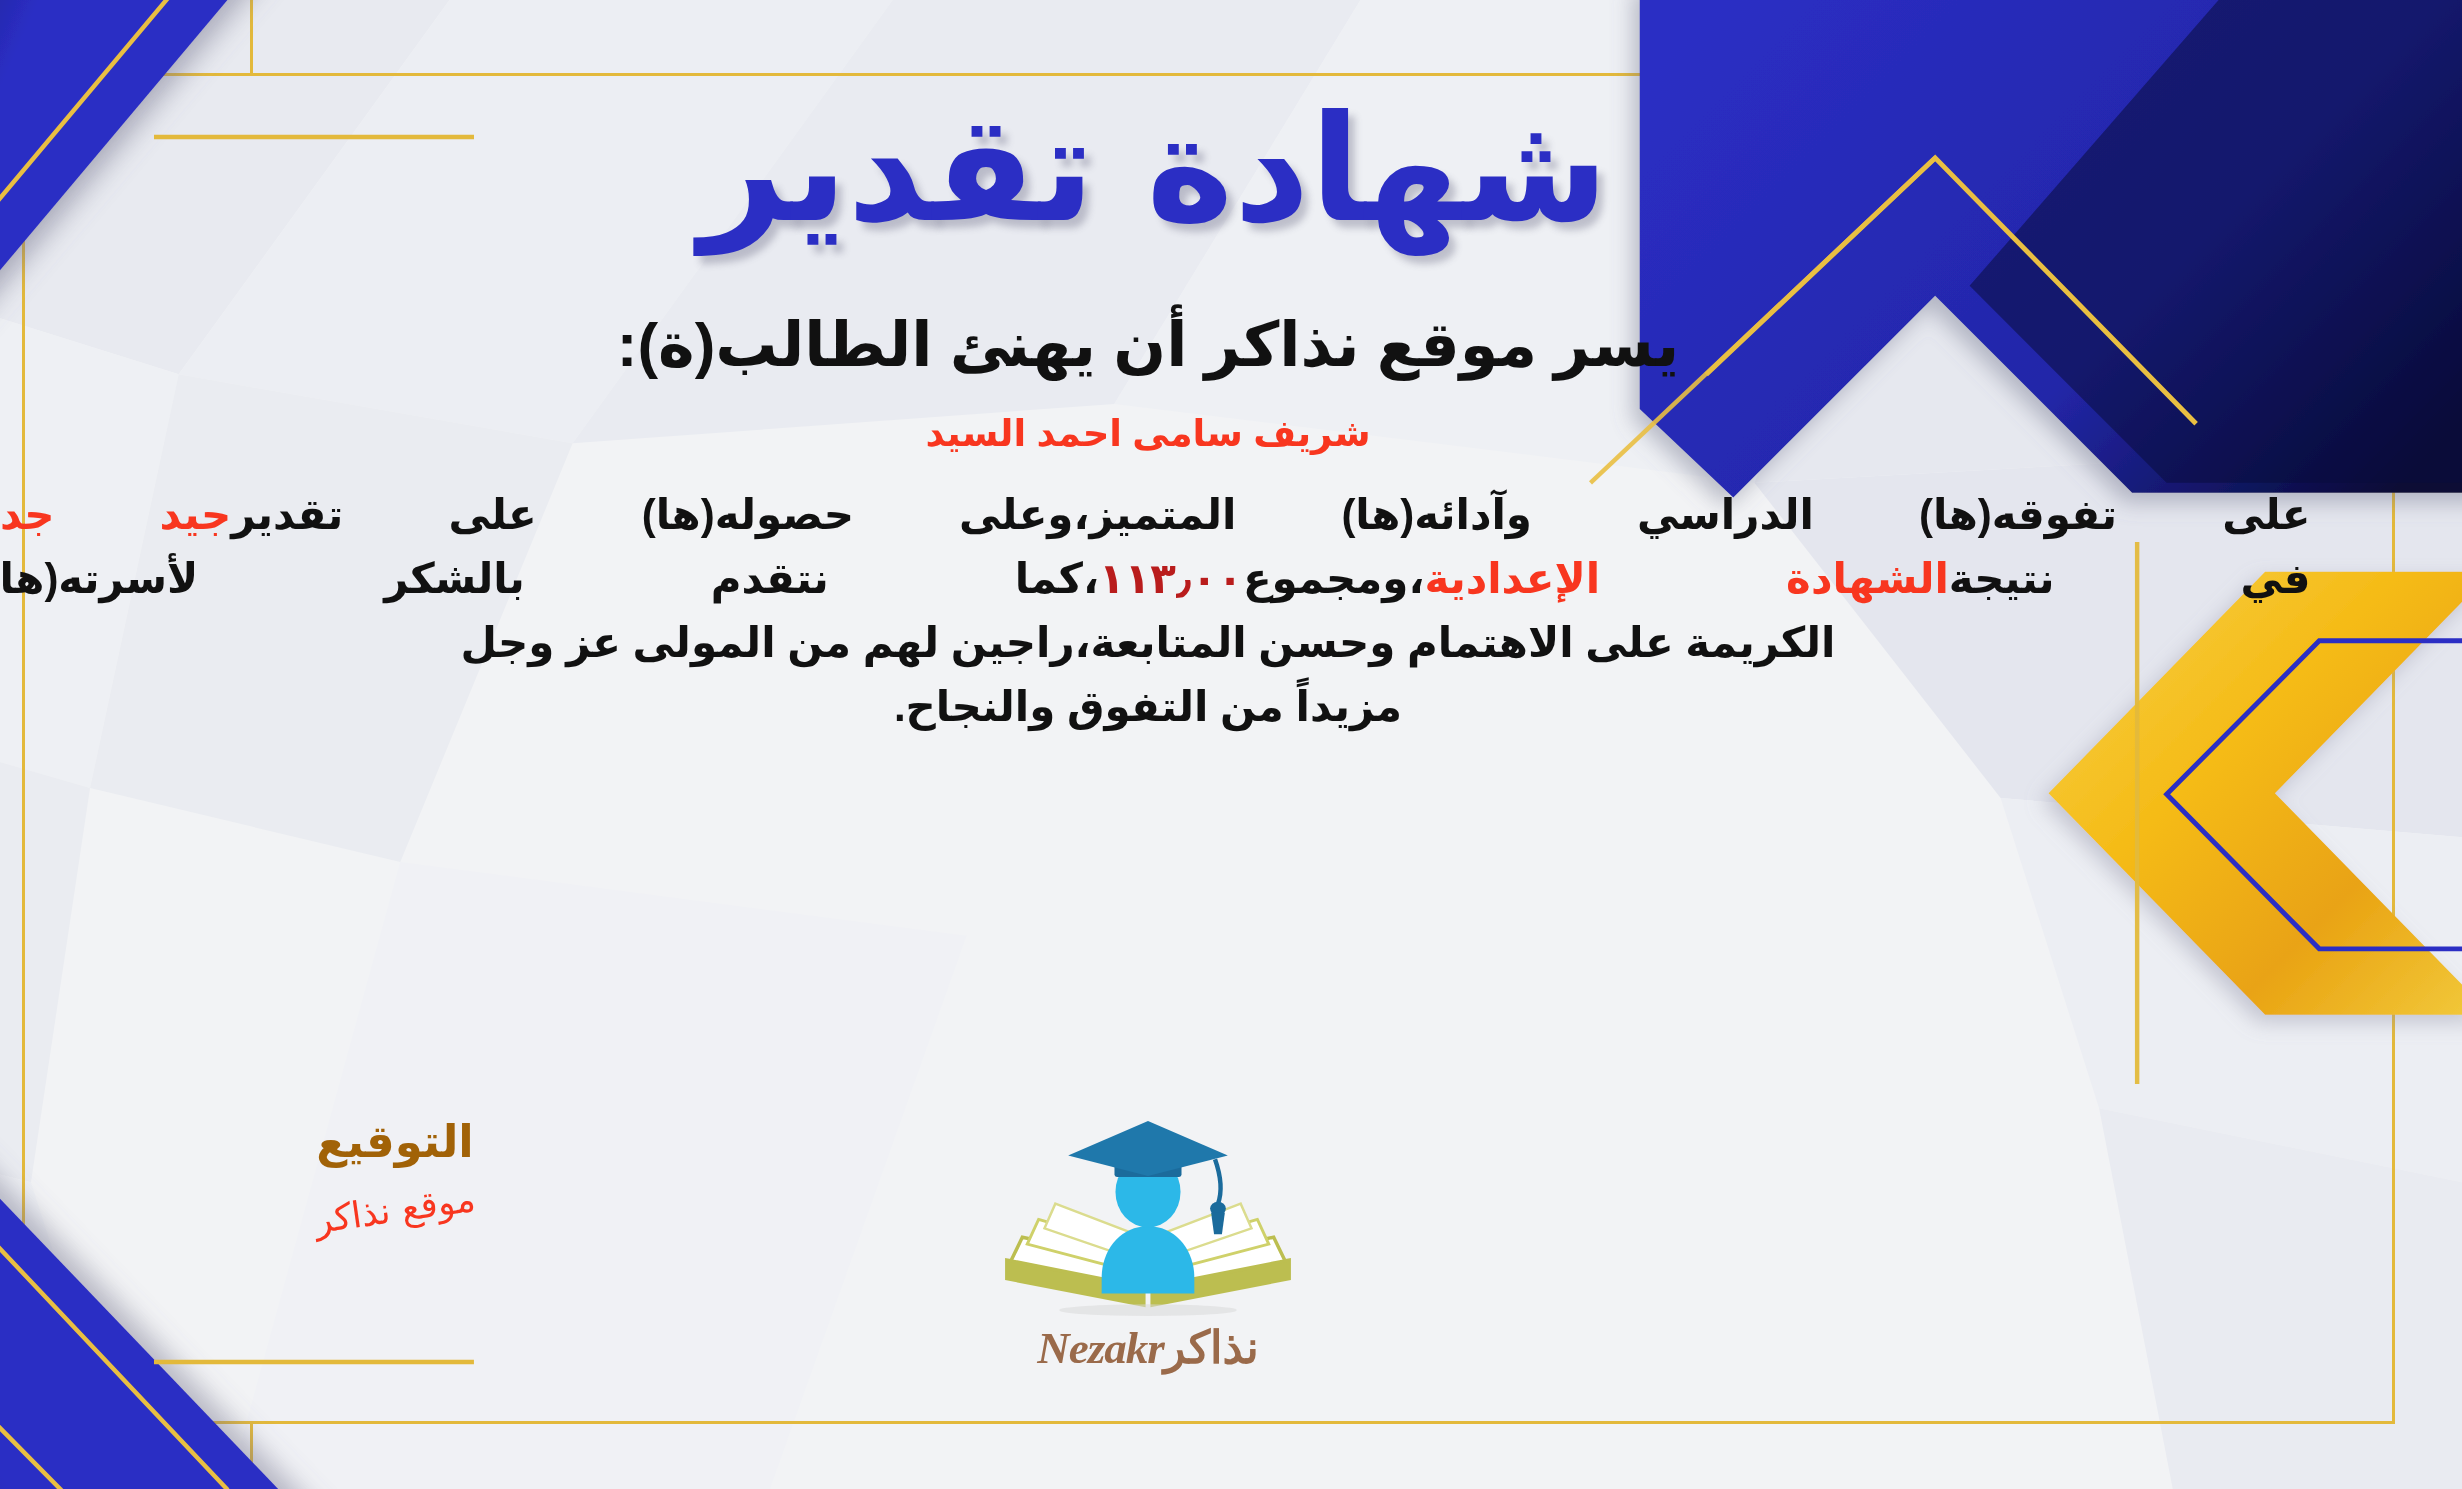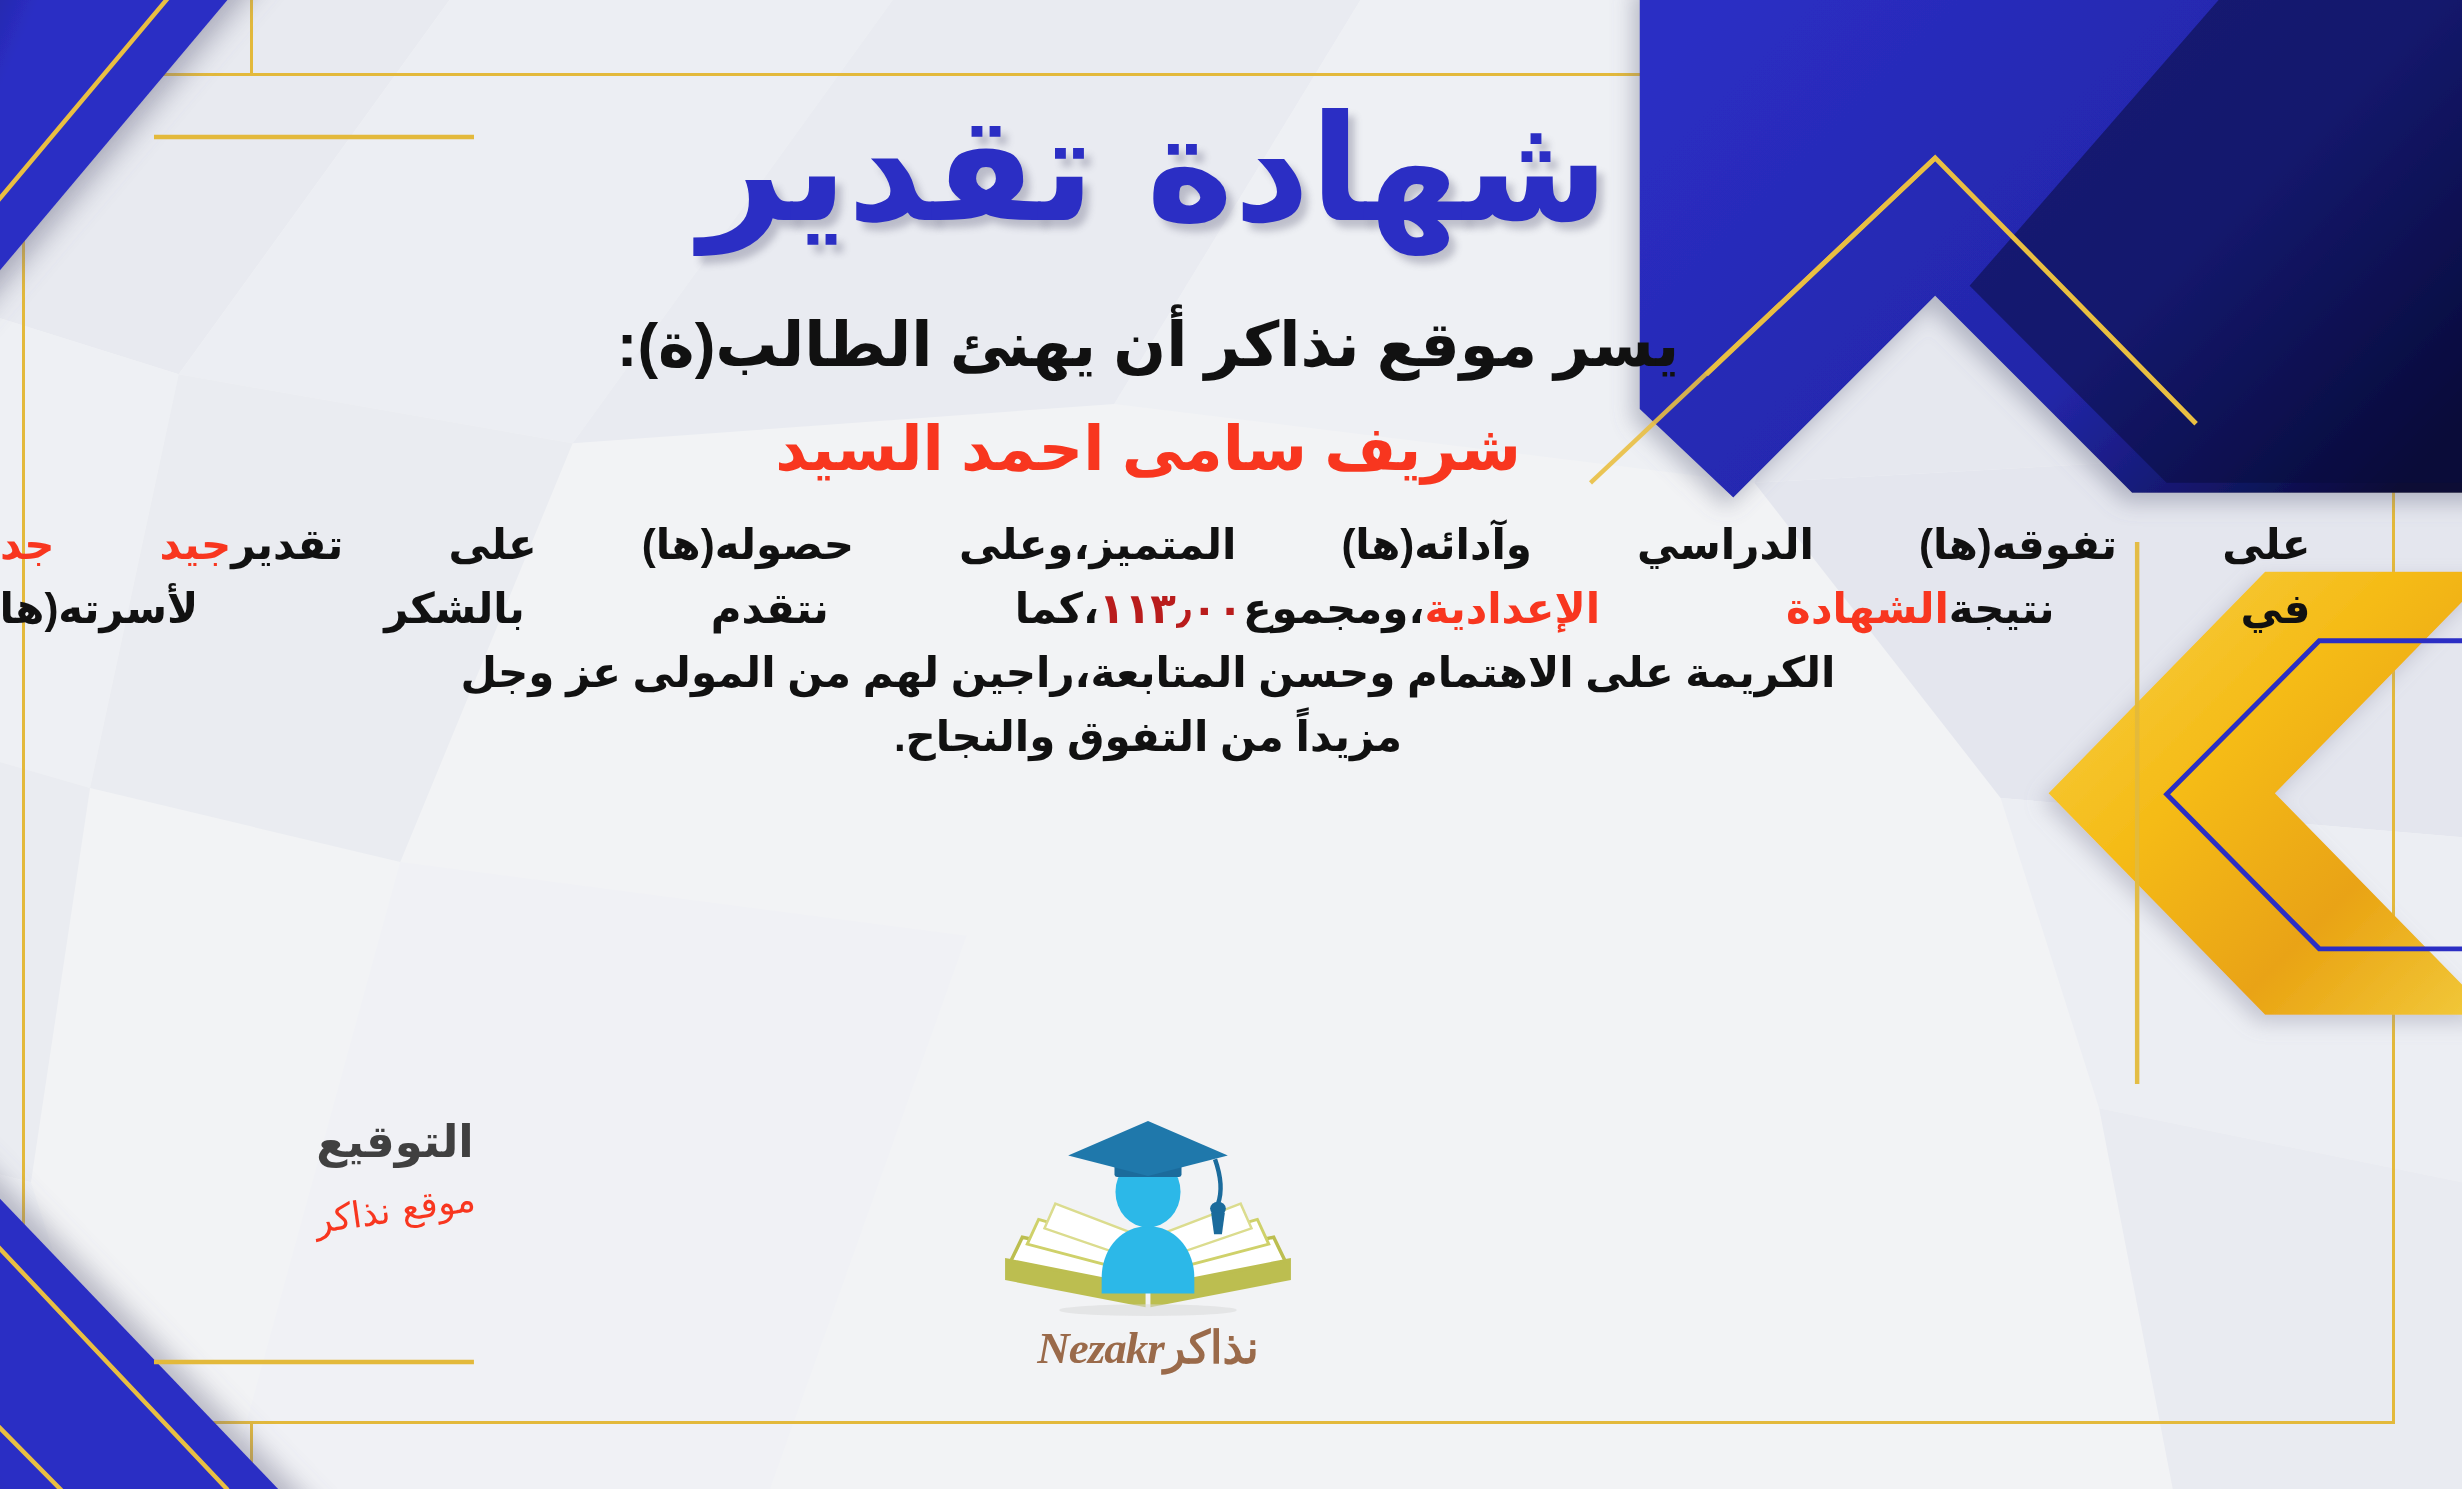--- a/index.html
+++ b/index.html
@@ -79,21 +79,21 @@
     margin-top: 54px;
     font-size: 62px;
     font-weight: 700;
     color: #111111;
     direction: rtl;
     white-space: nowrap;
   }
 
   .student-name {
     margin-top: 30.5px;
-    font-size: 62px;
+    font-size: 37px;
     font-weight: 700;
     color: #f8361f;
     direction: rtl;
     white-space: nowrap;
   }
 
   .body-block {
     margin-top: 28.6px;
     width: 2403px;
     direction: rtl;
@@ -122,21 +122,21 @@
     position: absolute;
     left: 374px;
     top: 0;
     width: 374px;
     text-align: center;
     direction: rtl;
   }
   .signature-label {
     font-size: 45px;
     font-weight: 700;
-    color: #404040;
+    color: #a16207;
   }
   .signature-script {
     margin-top: 20.7px;
     font-family: "DejaVu Sans", sans-serif;
     font-size: 36px;
     color: #f8361f;
     transform: rotate(-8deg);
     display: inline-block;
     font-weight: 400;
   }

